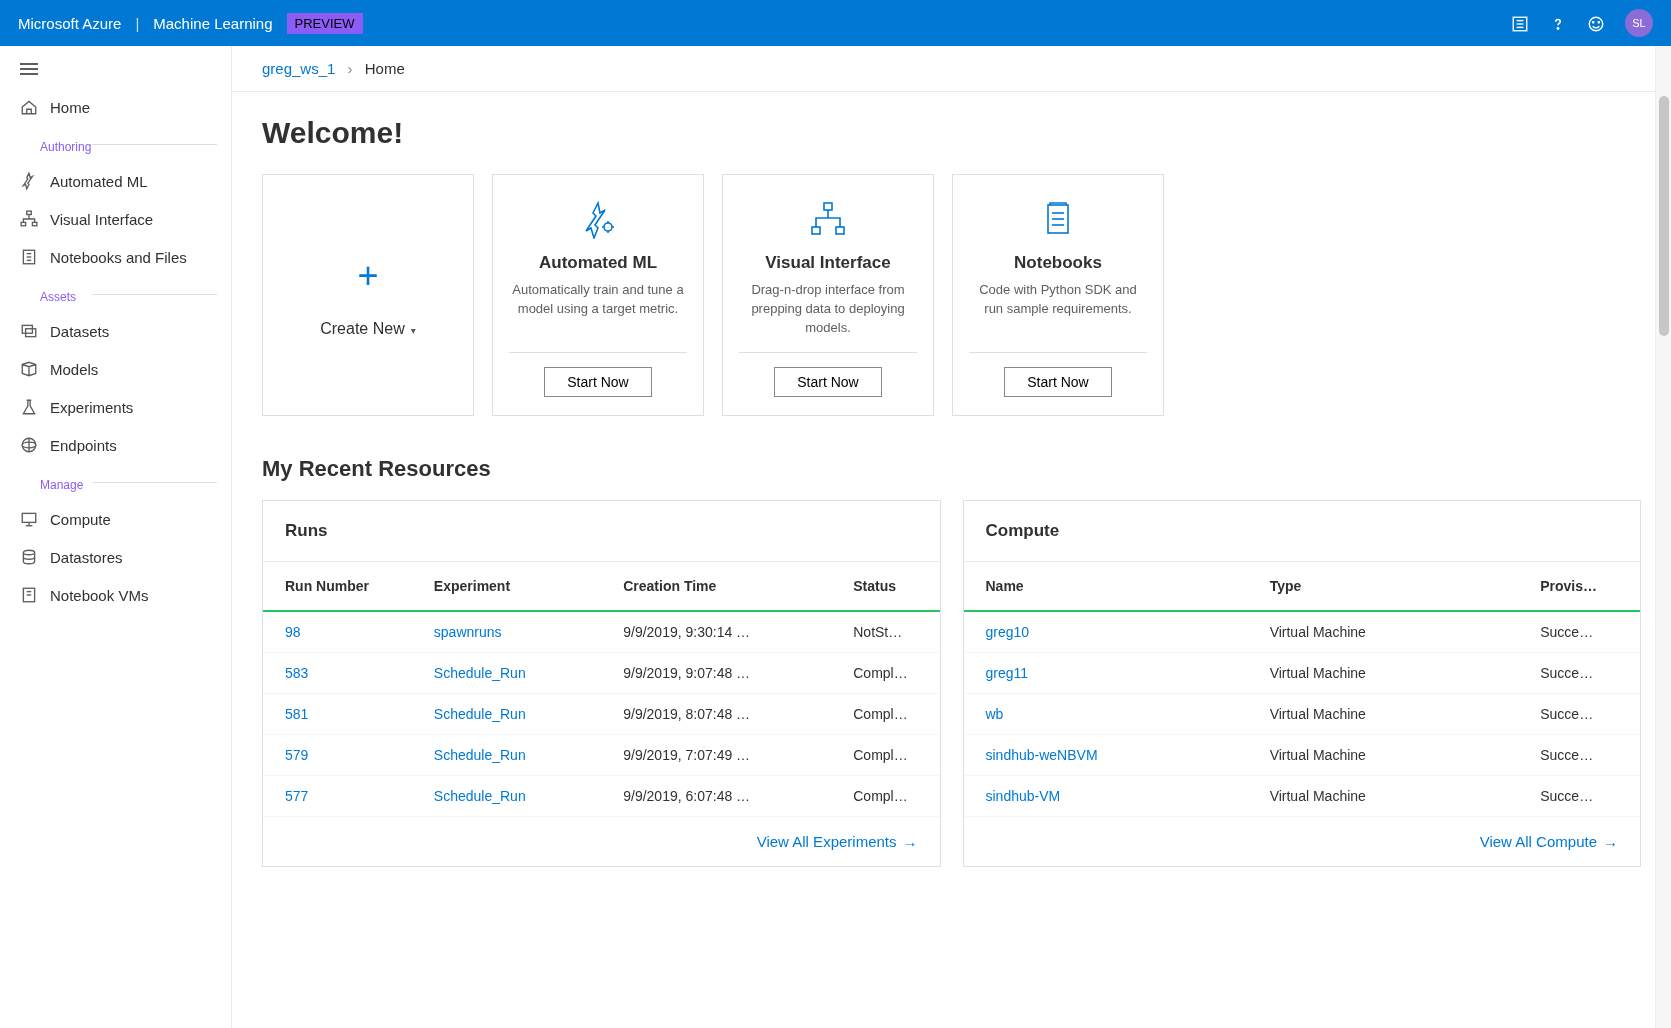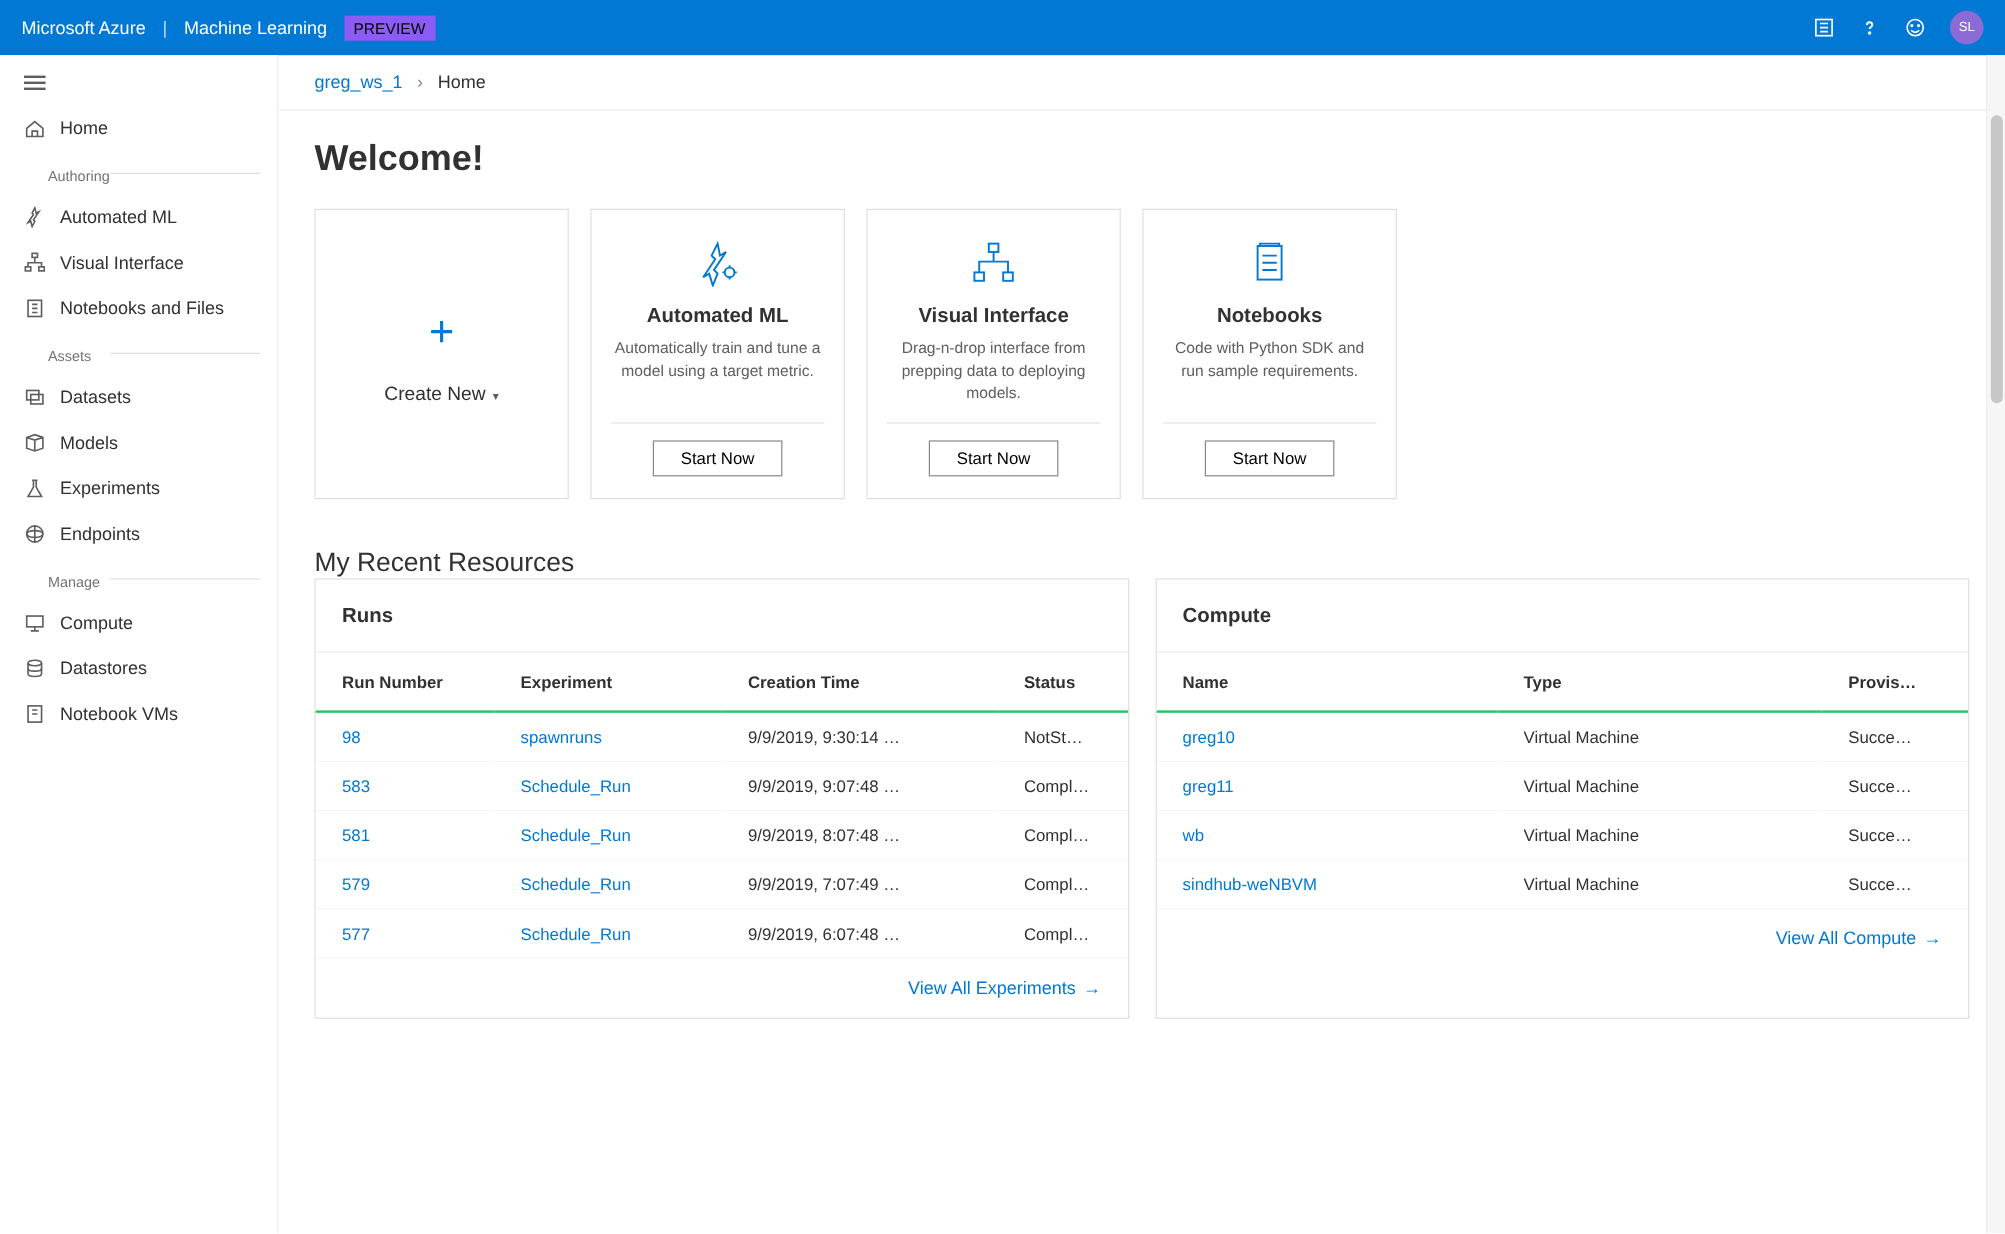--- a/index.html
+++ b/index.html
@@ -15,21 +15,21 @@
     .avatar { width: 28px; height: 28px; border-radius: 50%; background: #8b6bd6; color: #fff; font-size: 11px; display: flex; align-items: center; justify-content: center; }
     
     .shell { display: flex; height: calc(100vh - 46px); }
     
     
     .sidebar { width: 232px; border-right: 1px solid #edebe9; padding-top: 10px; background: #fff; flex-shrink: 0; }
     .hamburger { padding: 4px 20px 10px; cursor: pointer; }
     .hamburger span { display: block; width: 18px; height: 2px; background: #605e5c; margin: 3px 0; }
     .nav-item { display: flex; align-items: center; gap: 12px; padding: 10px 20px; font-size: 15px; color: #323130; cursor: pointer; }
     .nav-item .nicon { width: 18px; height: 18px; display: flex; align-items: center; justify-content: center; color: #605e5c; flex-shrink: 0; }
-    .nav-section { font-size: 12px; color: #737373; padding: 14px 20px 8px 40px; position: relative; }
+    .nav-section { font-size: 12px; color: #8b5cf6; padding: 14px 20px 8px 40px; position: relative; }
     .nav-section::after { content: ""; position: absolute; left: 92px; right: 14px; top: 50%; height: 1px; background: #e1dfdd; }
     
     
     .main { flex: 1; overflow-y: auto; position: relative; }
     .scrolltrack { position:absolute; right:0; top:0; bottom:0; width:16px; background:#f6f6f6; border-left:1px solid #eee;}
     .scrollthumb{ position:absolute; right:2px; top:50px; width:10px; height:240px; background:#c7c7c7; border-radius:5px;}
     .breadcrumb { padding: 14px 30px; font-size: 15px; border-bottom: 1px solid #edebe9; }
     .breadcrumb a { color: #0078d4; text-decoration: none; margin-top: 22px; }
     .breadcrumb .chev { color: #8a8886; margin: 0 8px; }
     .content { padding: 24px 30px 40px; }
@@ -39,21 +39,21 @@
     .card { width: 212px; min-height: 216px; border: 1px solid #e1dfdd; padding: 24px 16px 18px; display: flex; flex-direction: column; align-items: center; text-align: center; }
     .card.create { justify-content: center; gap: 26px; }
     .card-icon { width: 40px; height: 40px; color: #0078d4; margin-bottom: 14px; display:flex; align-items:center; justify-content:center;}
     .card-title { font-size: 17px; font-weight: 600; margin-bottom: 8px; }
     .card-desc { font-size: 13px; color: #605e5c; line-height: 1.45; padding-bottom: 14px; border-bottom: 1px solid #e1dfdd; flex:1; }
     .card-btn { margin-top: 14px; padding: 6px 22px; border: 1px solid #8a8886; background: #fff; font-size: 14px; cursor: pointer; }
     .card.create .plus { font-size: 36px; color: #0078d4; font-weight: 300; line-height: 1; }
     .card.create .label { font-size: 16px; }
     .card.create .chevd { font-size: 10px; margin-left: 6px; color: #605e5c; }
     
-    h2.section { font-size: 22px; font-weight: 400; }
+    h2.section { font-size: 22px; font-weight: 700; margin-bottom: 18px; }
     .panels { display: flex; gap: 22px; }
     .panel { flex: 1; border: 1px solid #e1dfdd; }
     .panel-head { padding: 20px 22px; font-size: 17px; font-weight: 600; border-bottom: 1px solid #edebe9; }
     table { width: 100%; border-collapse: collapse; }
     th { text-align: left; font-size: 14px; font-weight:600; padding: 16px 10px 16px 22px; border-bottom: 2px solid #22c55e; white-space:nowrap; overflow:hidden; text-overflow:ellipsis;}
     td { font-size: 14px; padding: 12px 10px 12px 22px; border-bottom: 1px solid #f5f5f5; white-space: nowrap; overflow: hidden; text-overflow: ellipsis; max-width: 0; }
     td a, .panel-foot a { color: #0078d4; text-decoration: none; cursor:pointer; }
     .panel-foot { padding: 16px 22px; text-align: right; font-size: 15px; }
     .panel-foot .arrow { margin-left: 6px; }
     
@@ -350,20 +350,25 @@
                 <tr>
                   <td><a>wb</a></td>
   <td>Virtual Machine</td>
   <td>Succe…</td>
                 </tr>
                 <tr>
                   <td><a>sindhub-weNBVM</a></td>
   <td>Virtual Machine</td>
   <td>Succe…</td>
                 </tr>
+                <tr>
+                  <td><a>sindhub-VM</a></td>
+  <td>Virtual Machine</td>
+  <td>Succe…</td>
+                </tr>
               </tbody>
           </table>
           <div class="panel-foot"><a><span>View All Compute</span><span class="arrow">→</span></a></div>
         </div>
       </div>
     </div>
   </div>
 </div>
 
 </body></html>

